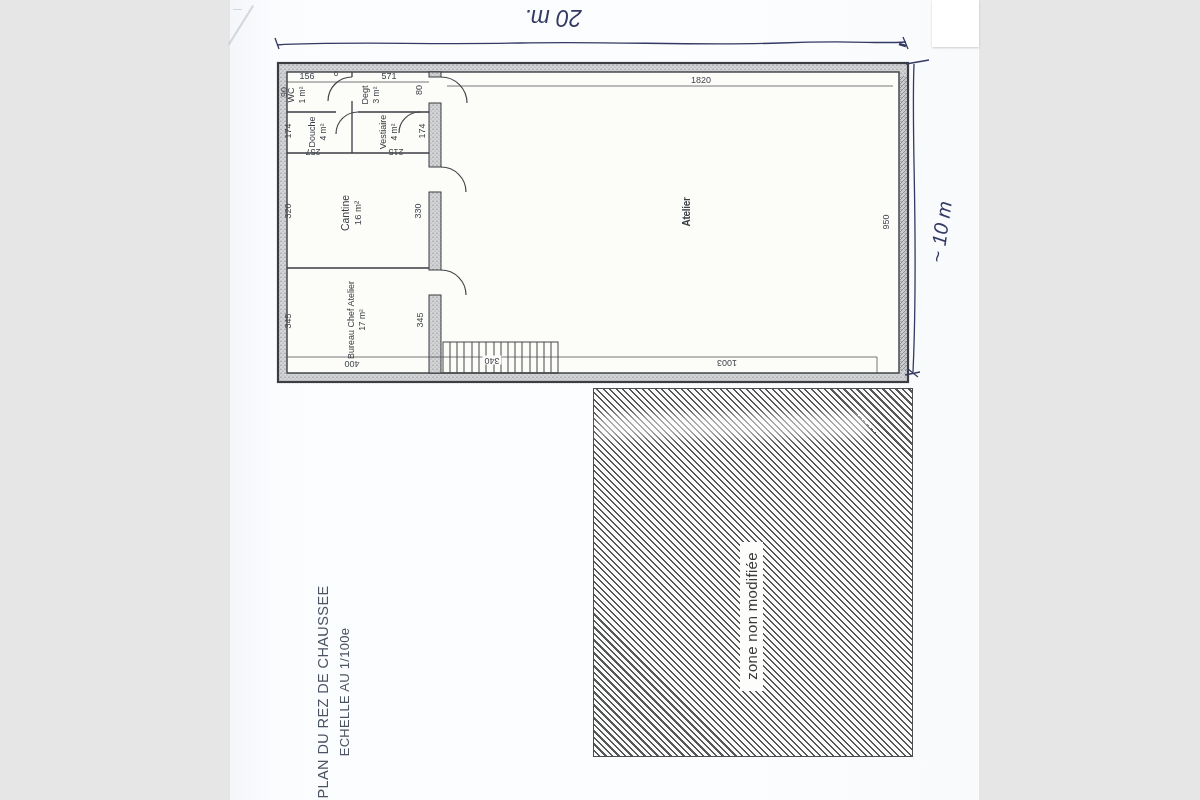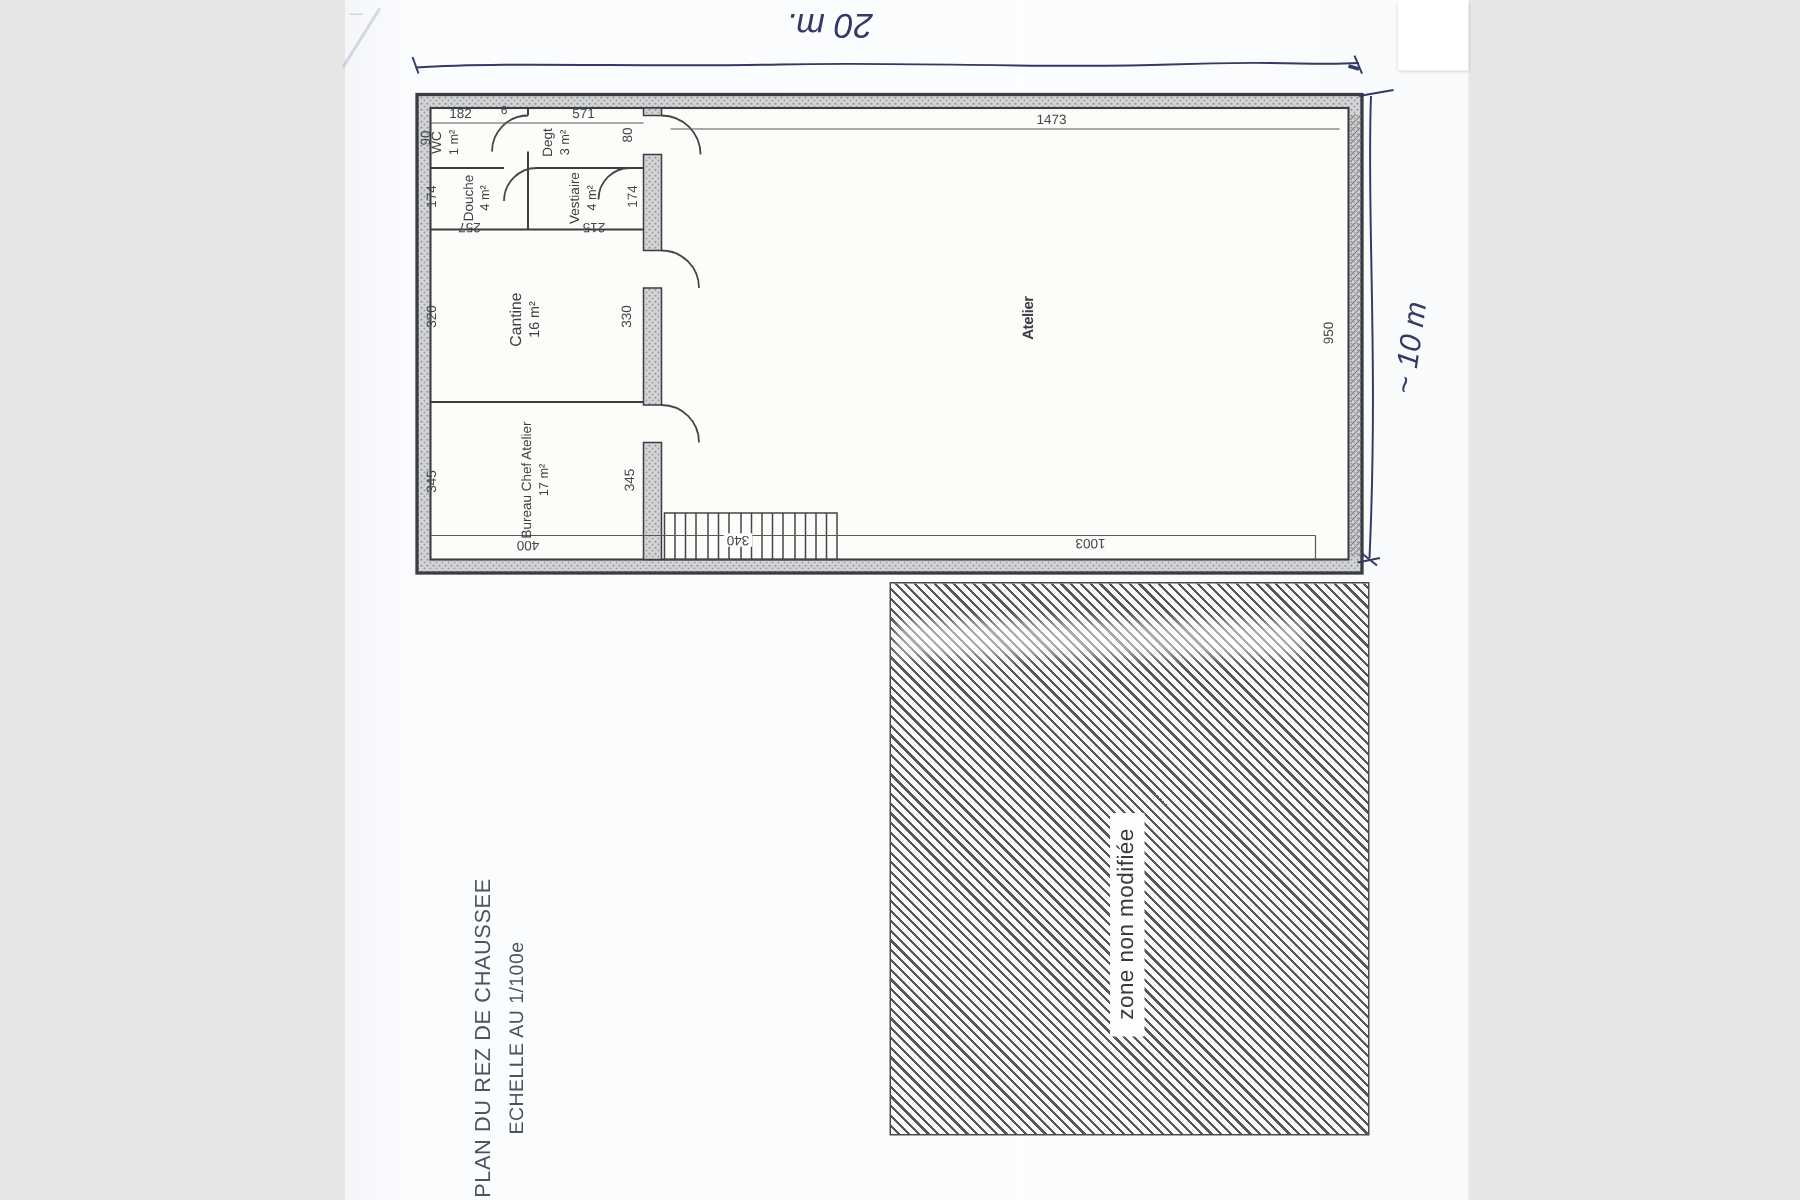--- a/index.html
+++ b/index.html
@@ -112,24 +112,24 @@
       <path d="M275,38 L279,49"></path>
       <path d="M903,37 L908,49"></path>
       <path d="M899,44 L906,46" stroke-width="2.4"></path>
       <path d="M914,64 C911,140 919,240 913,372"></path>
       <path d="M906,64 L929,60"></path>
       <path d="M908,369 L918,377"></path>
       <path d="M905,375 L920,372"></path>
     </g>
   </svg>
 
-  <div class="abs dim" style="left:307px;top:76px">182</div>
+  <div class="abs dim" style="left:307px;top:76px">156</div>
   <div class="abs dim" style="left:336px;top:74px;font-size:8px">6</div>
   <div class="abs dim" style="left:389px;top:76px">571</div>
-  <div class="abs dim" style="left:701px;top:80px">1473</div>
+  <div class="abs dim" style="left:701px;top:80px">1820</div>
 
   <div class="abs dim dimV" style="left:284px;top:92px">90</div>
   <div class="abs dim dimV" style="left:288px;top:131px">174</div>
   <div class="abs dim dimV" style="left:288px;top:211px">320</div>
   <div class="abs dim dimV" style="left:288px;top:321px">345</div>
 
   <div class="abs dim dimV" style="left:419px;top:90px">80</div>
   <div class="abs dim dimV" style="left:422px;top:131px">174</div>
   <div class="abs dim dimV" style="left:418px;top:211px">330</div>
   <div class="abs dim dimV" style="left:420px;top:320px">345</div>

